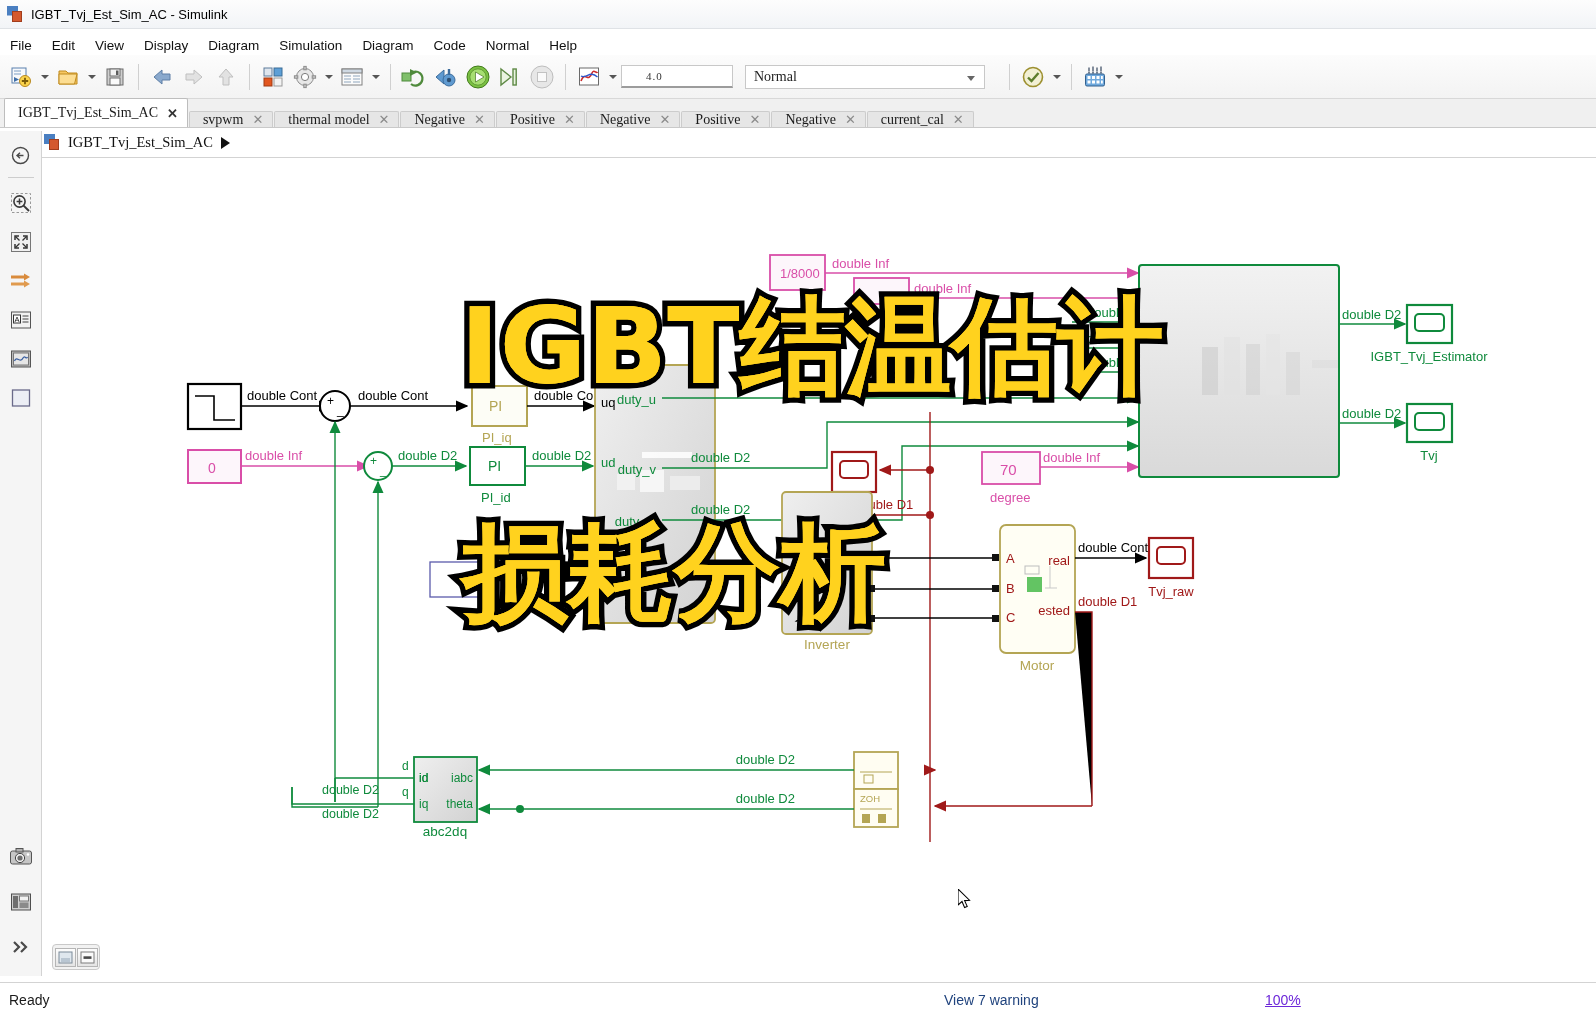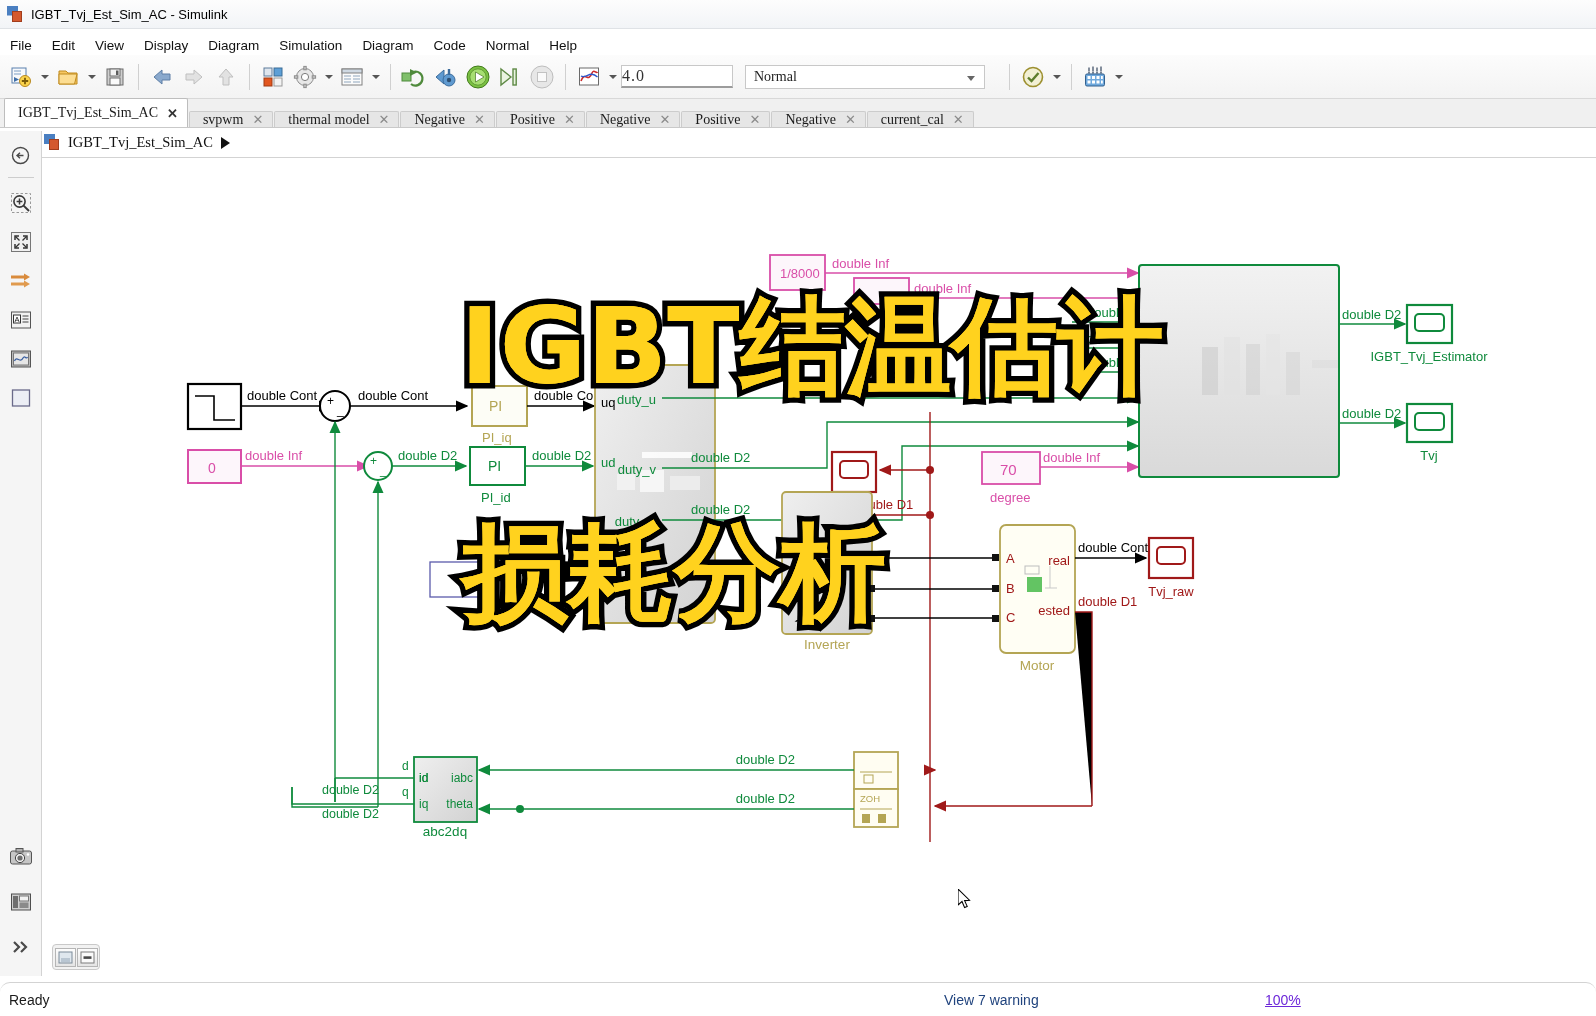--- a/index.html
+++ b/index.html
@@ -38,22 +38,22 @@
     background:linear-gradient(#fcfcfc,#f3f3f3);
     border-bottom:1px solid #d8d8d8;
     padding-left:6px; gap:2px;
   }
   .tb-btn { width:30px;height:30px;display:flex;align-items:center;justify-content:center;border-radius:3px;}
   .tb-arrow { width:13px;height:30px;display:flex;align-items:center;justify-content:center;}
   .tb-arrow::after{content:"";border-left:4px solid transparent;border-right:4px solid transparent;border-top:4px solid #555;}
   .tb-sep { width:1px;height:26px;background:#d0d0d0;margin:0 6px; }
   .tb-time {
     width:112px;height:23px;background:#fff;border:1px solid #c8c8c8;
-    font-family:"Liberation Serif",serif;font-size:16px;color:#333;
-    display:flex;align-items:center;padding-left:0;letter-spacing:1px;
+    font-family:"Liberation Serif",serif;font-size:11px;color:#333;
+    display:flex;align-items:center;padding-left:24px;letter-spacing:1px;
     border-bottom:2px solid #9c9c9c;
   }
   .tb-mode {
     width:240px;height:24px;background:#fff;border:1px solid #c8c8c8;
     font-family:"Liberation Serif",serif;font-size:14px;color:#222;
     display:flex;align-items:center;padding-left:8px;position:relative;margin-left:10px;
   }
   .tb-mode::after{content:"";position:absolute;right:9px;top:10px;border-left:4px solid transparent;border-right:4px solid transparent;border-top:5px solid #666;}
 
   
@@ -106,21 +106,21 @@
     display:flex;align-items:center;justify-content:center;gap:1px;
     background:#f2f2f2;border:1px solid #c9c9c9;border-radius:4px;
   }
   #zoomwidget .zb{width:21px;height:19px;background:linear-gradient(#fdfdfd,#e4e4e4);border:1px solid #b5b5b5;
     display:flex;align-items:center;justify-content:center;}
 
   
   #statusbar{
     position:absolute;left:0;bottom:0;width:1596px;height:34px;
     background:#ffffff;border-top:1px solid #d3d3d3;
-    display:flex;align-items:center;font-size:14px;color:#1a1a1a;border-radius:10px;
+    display:flex;align-items:center;font-size:14px;color:#1a1a1a;
   }
   #statusbar .ready{margin-left:9px;}
   #statusbar .warn{position:absolute;left:944px;color:#21447e;}
   #statusbar .zoom{position:absolute;left:1265px;color:#6d28d9;text-decoration:underline;}
 
   
   .overlay-txt{
     position:absolute;font-family:"DejaVu Sans", sans-serif;font-weight:bold;
     color:#ffd21e;
     -webkit-text-stroke:11px #000;

